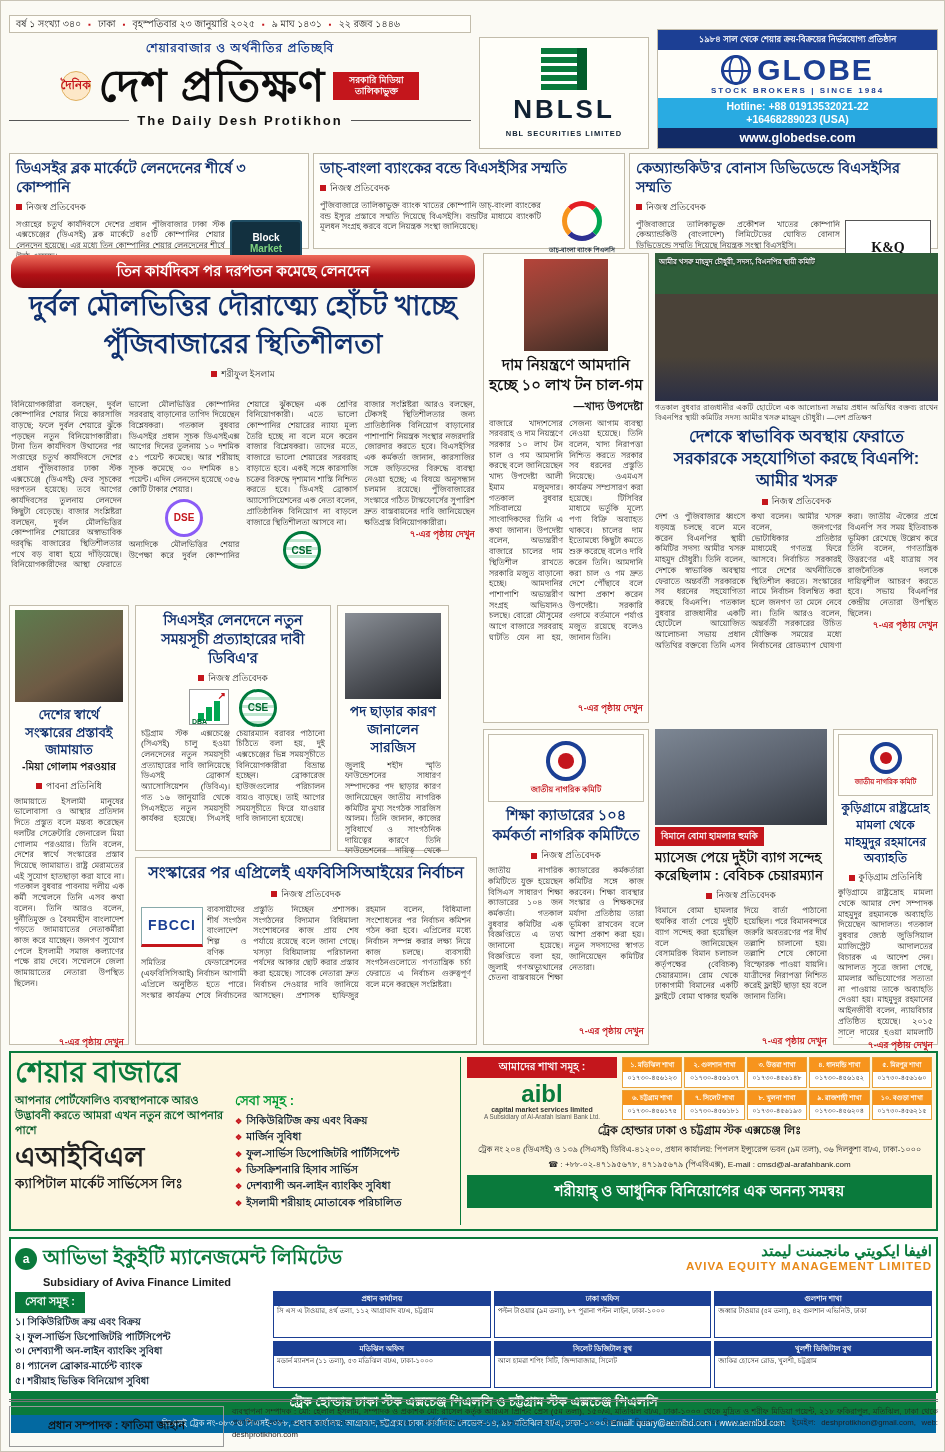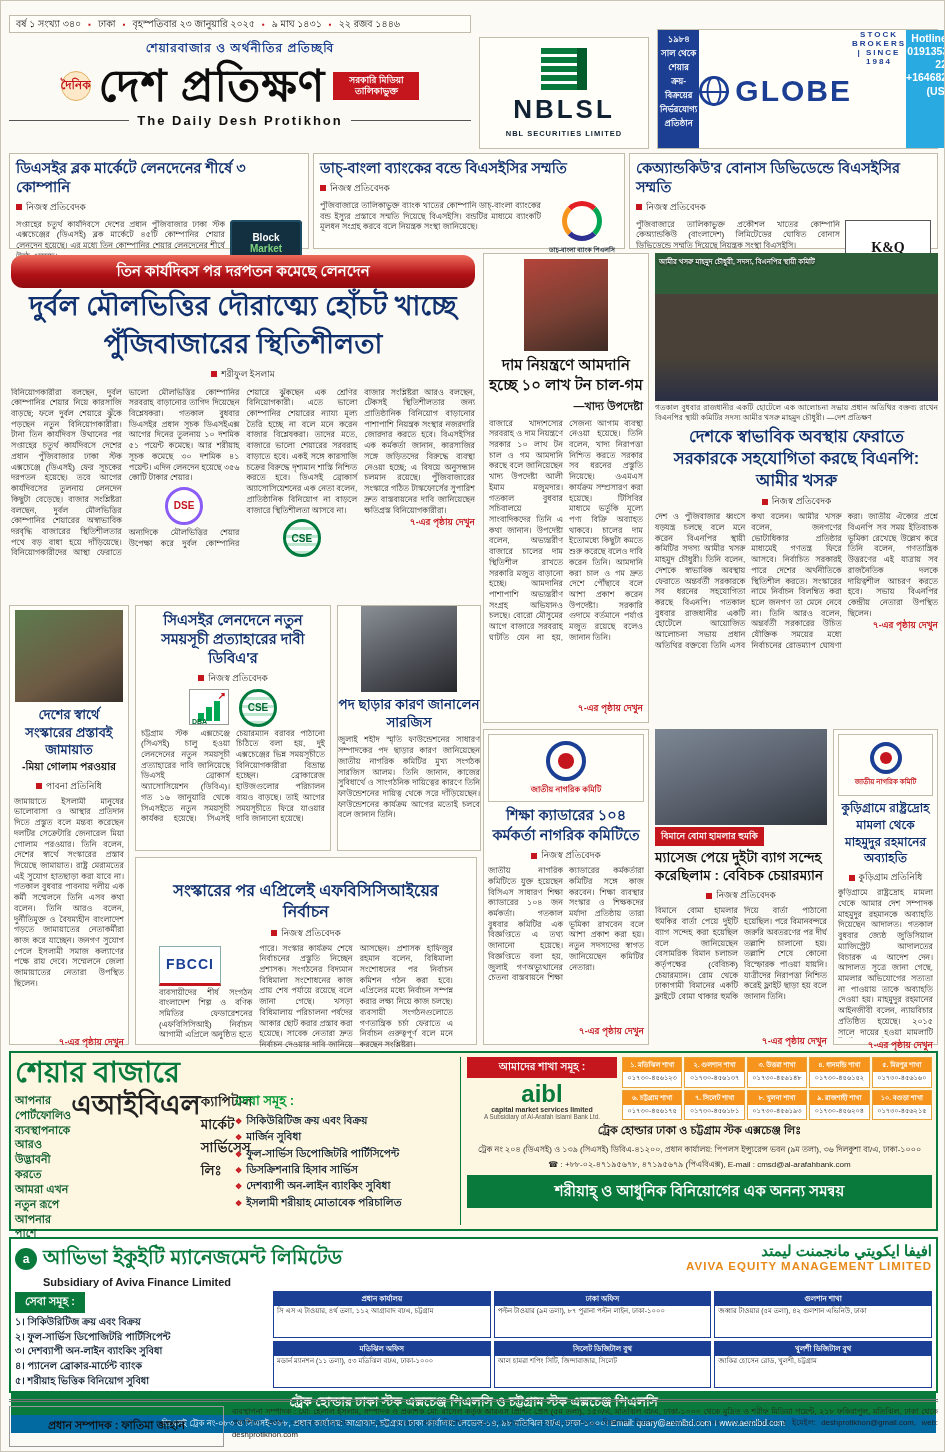--- a/index.html
+++ b/index.html
@@ -29,41 +29,41 @@
 .brand h1{font-size:44px;color:#0d0d0d;letter-spacing:1px;line-height:1.05}
 .gov{background:#c4161c;color:#fff;font-size:9px;font-weight:bold;padding:3px 6px;line-height:1.2;max-width:86px;text-align:center}
 .brand .en{display:flex;align-items:center;gap:8px;justify-content:center;margin-top:4px}
 .brand .en i{flex:1;border-top:1px solid #555}
 .brand .en b{font-size:13px;letter-spacing:2px;color:#111;white-space:nowrap}
 
 .nblsl{display:flex;flex-direction:column;align-items:center;justify-content:center;gap:4px}
 .nbl-ic{width:46px;height:42px;background:repeating-linear-gradient(180deg,#0a7a3c 0 6px,#fff 6px 9px);border-right:10px solid #035c2b}
 .nblsl b{font-size:26px;letter-spacing:3px;color:#123}
 .nblsl small{font-size:7.5px;letter-spacing:1px;color:#123;font-weight:bold}
-.globe{display:flex;flex-direction:row}
+.globe{display:flex;flex-direction:column}
 .g-tag{background:#1c3f94;color:#fff;font-size:8.5px;text-align:center;padding:3px 2px;font-weight:bold}
 .g-mid{display:flex;align-items:center;justify-content:center;gap:6px;padding:5px 0 1px}
 .g-ic{width:30px;height:30px;border:3px solid #1c3f94;border-radius:50%;position:relative}
 .g-ic::before{content:"";position:absolute;left:50%;top:-3px;bottom:-3px;width:46%;transform:translateX(-50%);
   border:2px solid #1c3f94;border-radius:50%}
 .g-ic::after{content:"";position:absolute;left:-3px;right:-3px;top:50%;border-top:2px solid #1c3f94}
 .g-name{font-size:30px;font-weight:bold;color:#1c3f94;letter-spacing:2px;line-height:1}
 .g-sub{text-align:center;font-size:8px;letter-spacing:2px;color:#1c3f94;font-weight:bold;padding-bottom:3px}
 .g-hot{background:#29abe2;color:#fff;text-align:center;font-size:10.5px;font-weight:bold;line-height:1.25;padding:2px 0}
 .g-web{background:#122b66;color:#fff;text-align:center;font-size:12.5px;font-weight:bold;padding:3px 0;margin-top:auto}
 
 .teaser{padding:5px 6px;display:flex;flex-direction:column}
 .teaser h3{font-size:14.5px;line-height:1.3;color:#10306e}
 .teaser .bod{display:flex;gap:5px;margin-top:2px;flex:1}
 .teaser .bod .tiny{flex:1}
 
 .kicker{background:linear-gradient(180deg,#ef6b5a,#b01015 60%,#8f0c10);color:#fff;text-align:center;
   font-size:15px;font-weight:bold;border-radius:12px;padding:4px 0}
 .lead-h{font-size:27px;text-align:center;line-height:1.4;margin-top:0}
-.lead-body{height:212px;column-count:4;column-gap:7px;margin-top:6px}
+.lead-body{height:212px;column-count:4;column-gap:7px;margin-top:18px}
 .logo-wrap{display:block;text-align:center;margin:3px 0}
 .dse{width:38px;height:38px;border:3px solid #8b5cf6;background:#fff;color:#c4161c;font-weight:bold;font-size:10px}
 .cse{width:38px;height:38px;border:3px solid #007a3d;background:repeating-linear-gradient(180deg,#fff 0 5px,#bfe6cf 5px 8px);
   color:#00672f;font-weight:bold;font-size:10px}
 
 .ncp{display:flex;flex-direction:column;align-items:center;justify-content:center;gap:2px;padding:4px}
 .ncp-ring{width:40px;height:40px;border-radius:50%;border:4px solid #1b3f94;display:flex;align-items:center;justify-content:center}
 .ncp-core{width:16px;height:16px;border-radius:50%;background:#c4161c}
 .ncp-t{font-size:8px;font-weight:bold;color:#c4161c;text-align:center}
 
@@ -73,21 +73,21 @@
 .dba b{position:absolute;bottom:-1px;left:2px;font-size:7px;color:#00672f}
 
 .fbcci-lg{float:left;width:62px;height:40px;border:1px solid #8aa;background:#fff;margin:2px 4px 2px 0;
   display:flex;align-items:center;justify-content:center;font-weight:bold;color:#1b3f94;font-size:14px;letter-spacing:1px;
   border-bottom:3px solid #c4161c}
 
 .ad1{border:2px solid #0a7a3c;background:#fdf6e0;display:flex;padding:4px;gap:6px}
 .ad1 .lz{width:446px;display:flex;flex-direction:column;border-right:1px solid #0a7a3c;padding-right:6px}
 .sb-big{color:#0a7a3c;font-size:29px;font-weight:bold;line-height:1.1}
 .ad1 .lrow{display:flex;gap:8px;flex:1;margin-top:2px}
-.ad1 .ca{width:212px;display:flex;flex-direction:row}
+.ad1 .ca{width:212px;display:flex;flex-direction:column}
 .ad1 .ca p{font-size:11px;font-weight:bold;color:#0b5c2c;line-height:1.35;margin:2px 0 6px}
 .aibl-big{font-size:27px;font-weight:bold;color:#222;line-height:1.1}
 .aibl-big2{font-size:13.5px;font-weight:bold;color:#222}
 .svc-t{font-size:13px;font-weight:bold;color:#093}
 .svc li{list-style:none;font-size:10.5px;font-weight:bold;color:#123;line-height:1.55;display:flex;gap:4px;align-items:baseline}
 .svc li::before{content:"❖";color:#c4161c;font-size:8px}
 .ad1 .rz{flex:1;display:flex;flex-direction:column;gap:2px}
 .rz-top{display:flex;gap:5px}
 .rz-left{width:150px}
 .redstrip{background:#c4161c;color:#fff;font-size:10.5px;font-weight:bold;text-align:center;padding:2px 0}
@@ -268,27 +268,27 @@
           <i style="height:14px"></i>
           <i style="height:20px"></i>
           <em>↗</em>
           <b>DBA</b>
         </span>
       <span class="circ cse">CSE</span>
     </div>
     <div class="tiny" style="height:128px;column-count:2;column-gap:6px">চট্টগ্রাম স্টক এক্সচেঞ্জে (সিএসই) চালু হওয়া লেনদেনের নতুন সময়সূচী প্রত্যাহারের দাবি জানিয়েছে ডিএসই ব্রোকার্স অ্যাসোসিয়েশন (ডিবিএ)। গত ১৬ জানুয়ারি থেকে সিএসইতে নতুন সময়সূচী কার্যকর হয়েছে। সিএসই চেয়ারম্যান বরাবর পাঠানো চিঠিতে বলা হয়, দুই এক্সচেঞ্জের ভিন্ন সময়সূচীতে বিনিয়োগকারীরা বিভ্রান্ত হচ্ছেন। ব্রোকারেজ হাউজগুলোর পরিচালন ব্যয়ও বাড়ছে। তাই আগের সময়সূচীতে ফিরে যাওয়ার দাবি জানানো হয়েছে।</div>
   </div>
 
-  <div class="abs bx" style="left:336px;top:604px;width:144px;height:246px;padding:0">
+  <div class="abs bx" style="left:336px;top:604px;width:112px;height:246px;padding:7px">
     <div class="photo" style="width:96px;height:86px;margin:0 auto;background:linear-gradient(155deg,#8a8f96,#4c4f55 60%,#26282c)"></div>
     <h3 class="h-navy" style="font-size:13.5px;text-align:center;line-height:1.35;margin-top:4px">পদ ছাড়ার কারণ জানালেন সারজিস</h3>
     <div class="tiny" style="height:112px;margin-top:3px">জুলাই শহীদ স্মৃতি ফাউন্ডেশনের সাধারণ সম্পাদকের পদ ছাড়ার কারণ জানিয়েছেন জাতীয় নাগরিক কমিটির মুখ্য সংগঠক সারজিস আলম। তিনি জানান, কাজের সুবিধার্থে ও সাংগঠনিক দায়িত্বের কারণে তিনি ফাউন্ডেশনের দায়িত্ব থেকে সরে দাঁড়িয়েছেন। ফাউন্ডেশনের কার্যক্রম আগের মতোই চলবে বলে জানান তিনি।</div>
   </div>
 
-  <div class="abs bx" style="left:134px;top:856px;width:342px;height:188px;padding:23px">
+  <div class="abs bx" style="left:134px;top:856px;width:342px;height:188px;padding:5px">
     <h3 class="h-navy" style="font-size:16px;text-align:center;line-height:1.3">সংস্কারের পর এপ্রিলেই এফবিসিসিআইয়ের নির্বাচন</h3>
     <div class="byl">নিজস্ব প্রতিবেদক</div>
     <div class="tiny" style="height:138px;column-count:3;column-gap:7px">
       <span class="fbcci-lg">FBCCI</span>
       <span>ব্যবসায়ীদের শীর্ষ সংগঠন বাংলাদেশ শিল্প ও বণিক সমিতির ফেডারেশনের (এফবিসিসিআই) নির্বাচন আগামী এপ্রিলে অনুষ্ঠিত হতে পারে। সংস্কার কার্যক্রম শেষে নির্বাচনের প্রস্তুতি নিচ্ছেন প্রশাসক। সংগঠনের বিদ্যমান বিধিমালা সংশোধনের কাজ প্রায় শেষ পর্যায়ে রয়েছে বলে জানা গেছে। খসড়া বিধিমালায় পরিচালনা পর্ষদের আকার ছোট করার প্রস্তাব করা হয়েছে। সাবেক নেতারা দ্রুত নির্বাচন দেওয়ার দাবি জানিয়ে আসছেন। প্রশাসক হাফিজুর রহমান বলেন, বিধিমালা সংশোধনের পর নির্বাচন কমিশন গঠন করা হবে। এপ্রিলের মধ্যে নির্বাচন সম্পন্ন করার লক্ষ্য নিয়ে কাজ চলছে। ব্যবসায়ী সংগঠনগুলোতে গণতান্ত্রিক চর্চা ফেরাতে এ নির্বাচন গুরুত্বপূর্ণ বলে মনে করছেন সংশ্লিষ্টরা।</span>
     </div>
   </div>
 
   <div class="abs bx" style="left:482px;top:728px;width:166px;height:316px;padding:4px">
     <div class="bx ncp" style="height:68px">

